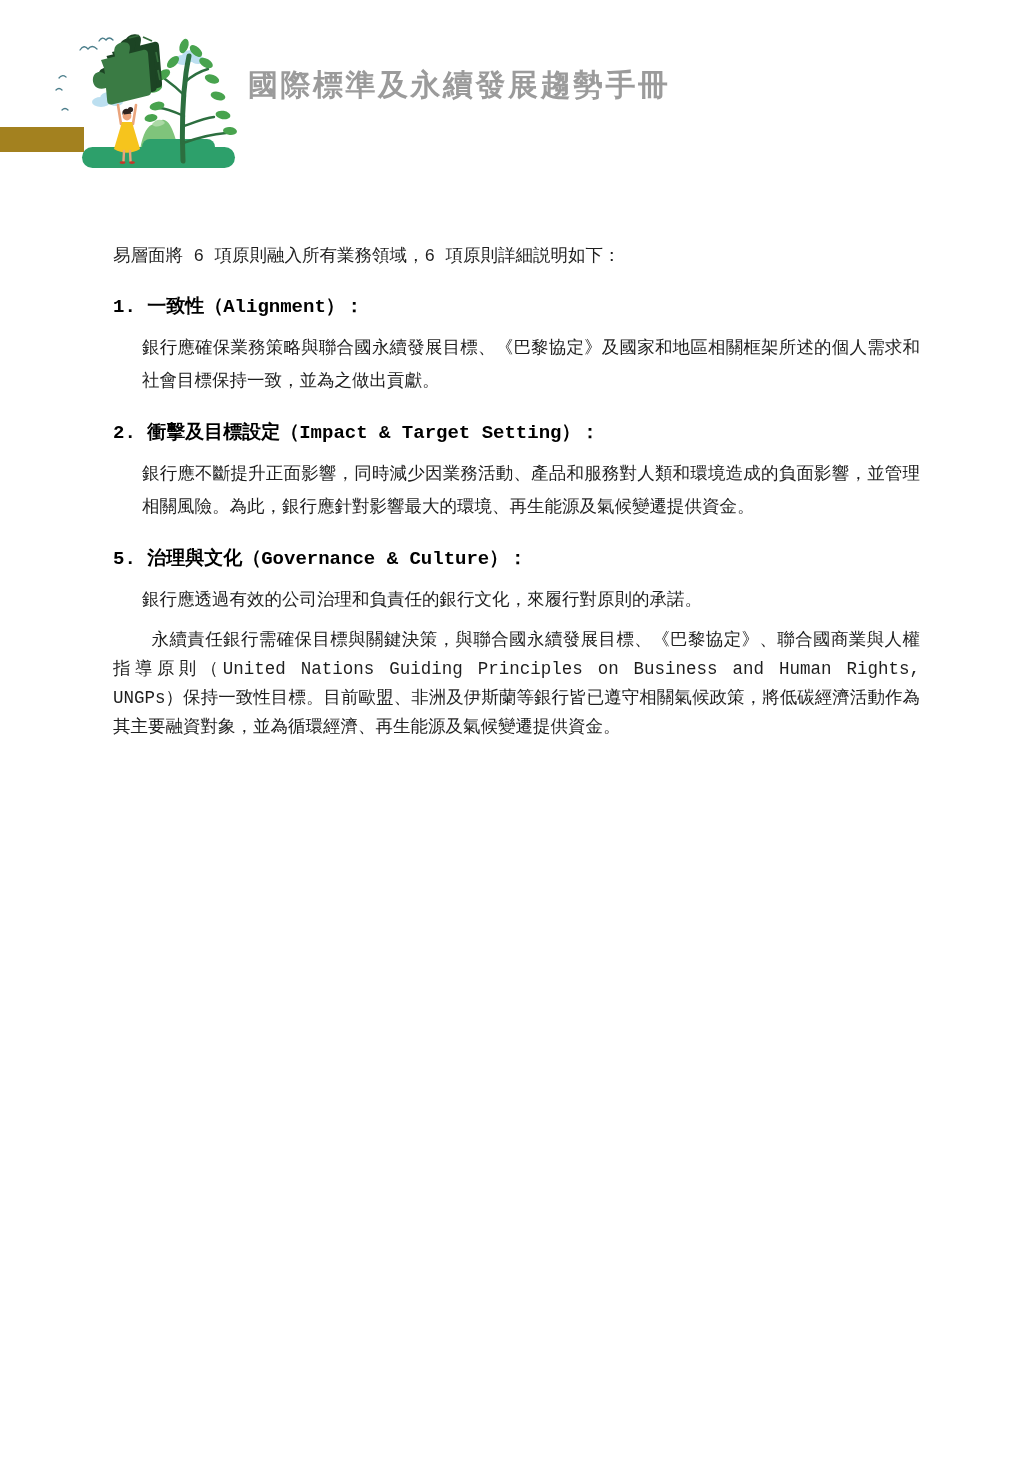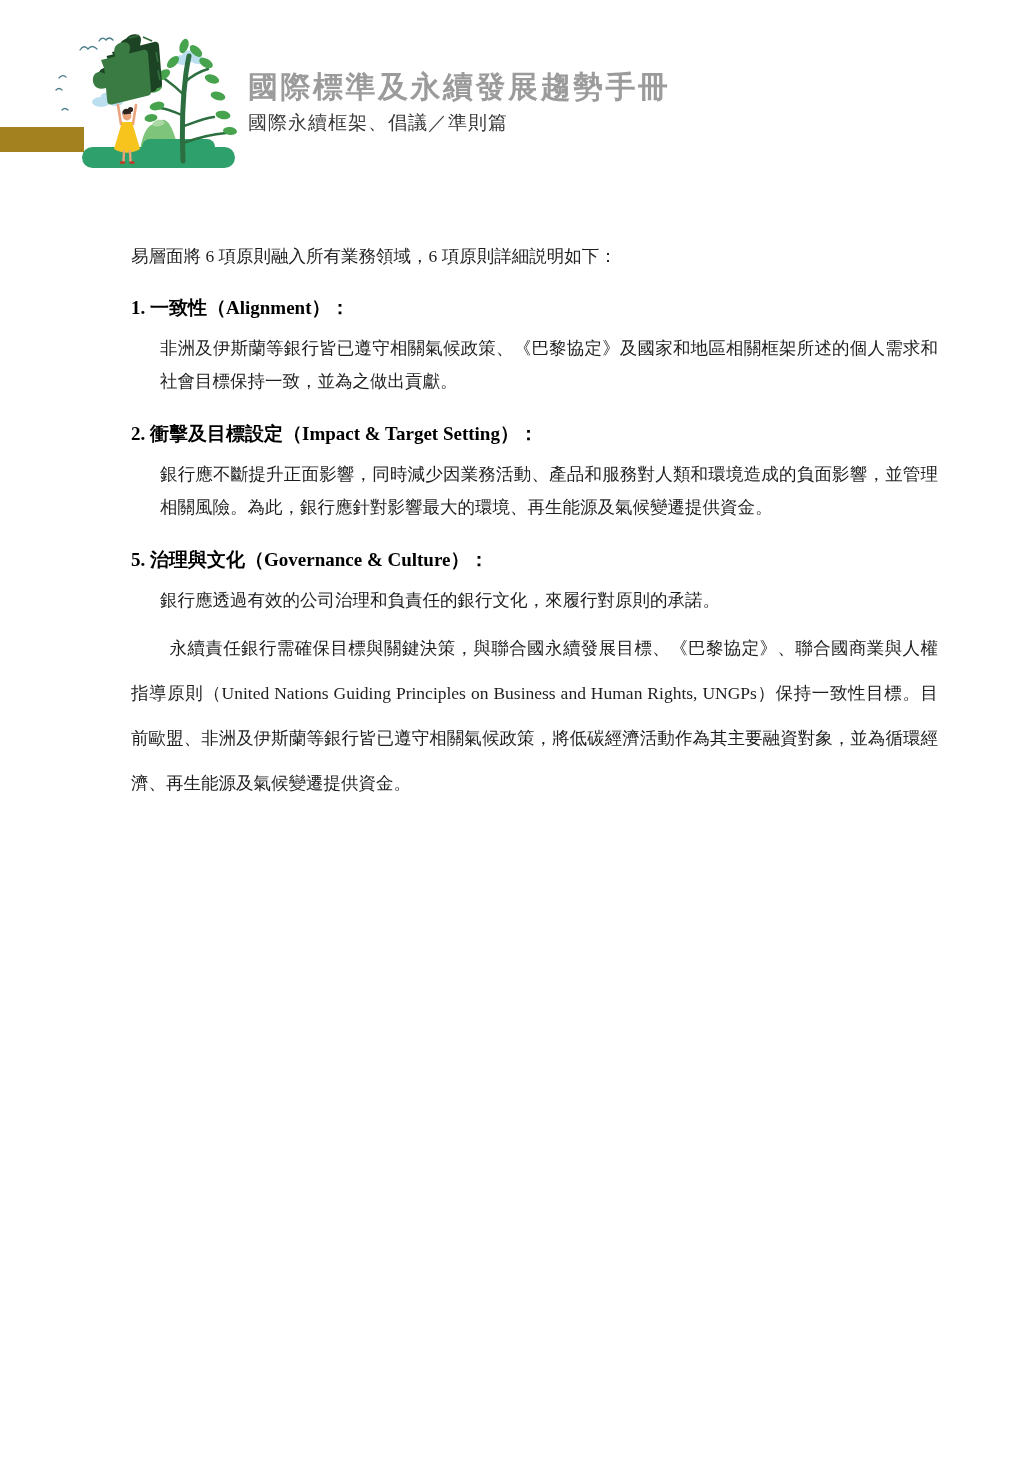--- a/index.html
+++ b/index.html
@@ -1,39 +1,39 @@
 <!DOCTYPE html>
 <html><head>
 <meta charset="utf-8">
 <style>
   html,body { margin:0; padding:0; background:#ffffff; }
   .page {
     position:relative; width:1032px; height:1254px; background:#ffffff;
-    overflow:hidden; font-family:Liberation Serif, serif;
+    overflow:hidden; font-family:Liberation Mono, monospace;
     color:#222;
   }
 
   
   .gold-bar { position:absolute; left:0; top:127px; width:84px; height:25px;
               background:#a3811f; z-index:1; }
   .illu { position:absolute; left:55px; top:28px; width:190px; height:150px; z-index:2; }
   .title-block { position:absolute; left:248px; top:70px; z-index:2; }
   .doc-title { margin:0; font-size:30px; font-weight:bold; color:#9b9b9b;
                letter-spacing:2.5px; line-height:34px; }
   .doc-subtitle { margin:6px 0 0 0; font-size:19px; font-weight:normal;
                   color:#3a3a3a; letter-spacing:1px; line-height:26px; }
 
   
-  .content { position:absolute; left:131px; top:241px; width:807px; z-index:2; }
+  .content { position:absolute; left:113px; top:241px; width:807px; z-index:2; }
   .intro { margin:0; font-size:17.5px; line-height:30px; color:#1e1e1e; }
   .section h3 { margin:24px 0 12px 0; font-size:19px; line-height:25px;
                 font-weight:bold; color:#000000; }
   .section p { margin:0 0 0 29px; font-size:17.5px; line-height:32.5px;
                text-align:justify; color:#1e1e1e; }
-  .closing { margin:9px 0 0 0; font-size:17.5px; line-height:45px;
+  .closing { margin:9px 0 0 0; font-size:17.5px; line-height:29px;
              text-align:justify; text-indent:2.2em; color:#1e1e1e; }
 
   
   .shape-left  { position:absolute; left:0; top:1329px; width:378px; height:128px;
                  background:#f2ecdb; border-top-right-radius:62px; z-index:1; }
   .shape-mid   { position:absolute; left:237px; top:1359px; width:449px; height:98px;
                  background:#e2d7ae; border-radius:42px 42px 0 0; z-index:2; }
   .shape-right { position:absolute; left:595px; top:1392px; width:437px; height:65px;
                  background:#f2ecdb; border-top-left-radius:50px; z-index:3; }
   .shape-bottom{ position:absolute; left:0; top:1409px; width:732px; height:48px;
@@ -128,29 +128,28 @@
         <path d="M69,123 L68.5,133"></path>
         <path d="M75,123 L75.5,133"></path>
       </g>
       <ellipse cx="67.5" cy="134.6" rx="3" ry="1.4" fill="#c4372a"></ellipse>
       <ellipse cx="77" cy="134.6" rx="3" ry="1.4" fill="#c4372a"></ellipse>
     </g>
   </svg>
 
   <div class="title-block">
     <h1 class="doc-title">國際標準及永續發展趨勢手冊</h1>
-    <h2 class="doc-subtitle">國際永續框架、倡議／準則篇</h2>
   </div>
 
   <div class="content">
     <p class="intro">易層面將 6 項原則融入所有業務領域，6 項原則詳細説明如下：</p>
 
     <div class="section">
       <h3>1. 一致性（Alignment）：</h3>
-      <p>非洲及伊斯蘭等銀行皆已遵守相關氣候政策、《巴黎協定》及國家和地區相關框架所述的個人需求和社會目標保持一致，並為之做出貢獻。</p>
+      <p>銀行應確保業務策略與聯合國永續發展目標、《巴黎協定》及國家和地區相關框架所述的個人需求和社會目標保持一致，並為之做出貢獻。</p>
     </div>
 
     <div class="section">
       <h3>2. 衝擊及目標設定（Impact &amp; Target Setting）：</h3>
       <p>銀行應不斷提升正面影響，同時減少因業務活動、產品和服務對人類和環境造成的負面影響，並管理相關風險。為此，銀行應針對影響最大的環境、再生能源及氣候變遷提供資金。</p>
     </div>
 
     <div class="section">
     </div>
 

